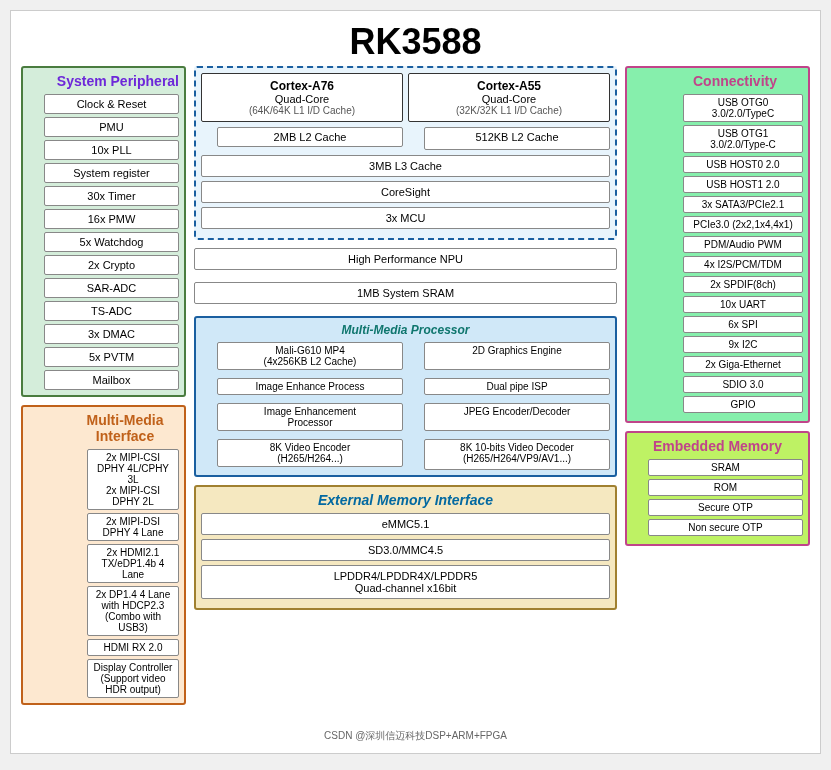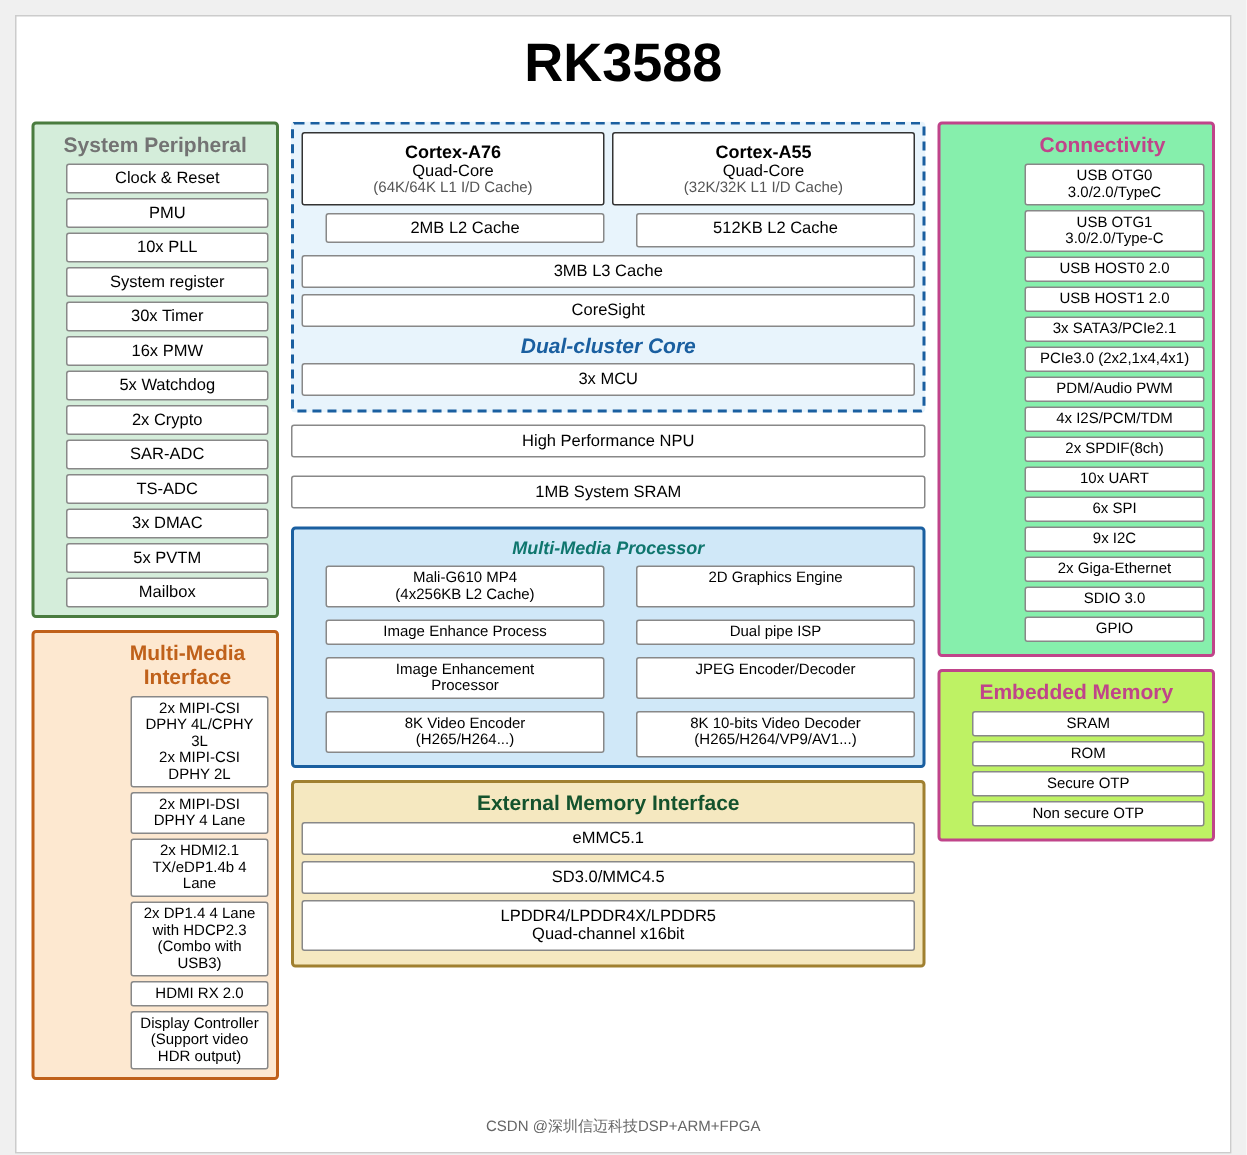--- a/index.html
+++ b/index.html
@@ -13,21 +13,21 @@
     .page {
       background: white;
       border: 1px solid #ccc;
       padding: 10px;
       position: relative;
     }
     .main-title {
       text-align: center;
       font-size: 36px;
       font-weight: bold;
-      margin-bottom: 18px;
+      margin-bottom: 3px;
       color: #000;
     }
     .layout {
       display: grid;
       grid-template-columns: 165px 1fr 185px;
       gap: 8px;
     }
     .left-col {
       display: flex;
       flex-direction: column;
@@ -53,21 +53,21 @@
       text-align: center;
       font-weight: bold;
       font-size: 13px;
       margin-bottom: 5px;
     }
     
     .sys-peripheral {
       border-color: #4a7c3f;
       background: #d4edda;
     }
-    .sys-peripheral .section-title { color: #737373; font-size: 14px; }
+    .sys-peripheral .section-title { color: #6d28d9; font-size: 14px; text-align: right; }
     
     .mm-interface {
       border-color: #c0611a;
       background: #fde8d0;
       padding-left: 48px;
     }
     .mm-interface .section-title { color: #c0611a; font-size: 14px; }
     
     .connectivity {
       border-color: #c0448a;
@@ -85,21 +85,21 @@
     .mm-processor {
       border-color: #1a5fa0;
       background: #d0e8f8;
     }
     .mm-processor .section-title { color: #0f766e; font-size: 12px; font-style: italic; text-align: center; }
     
     .ext-mem {
       border-color: #a08030;
       background: #f5e8c0;
     }
-    .ext-mem .section-title { color: #14532d; font-size: 14px; }
+    .ext-mem .section-title { color: #0369a1; font-size: 14px; font-style: italic; }
     
     .dual-cluster {
       border: 2px dashed #1a5fa0;
       background: #e8f4fc;
       padding: 5px;
       border-radius: 3px;
     }
     .dual-cluster-title {
       text-align: center;
       font-size: 14px;
@@ -238,21 +238,20 @@
             <div>Quad-Core</div>
             <div class="core-sub">(32K/32K L1 I/D Cache)</div>
           </div>
         </div>
         <div class="cache-row">
           <div class="box-item">2MB L2 Cache</div>
           <div class="box-item">512KB L2 Cache</div>
         </div>
         <div class="full-width-box">3MB L3 Cache</div>
         <div class="full-width-box">CoreSight</div>
-        <div class="dual-cluster-title">Dual-cluster Core</div>
         <div class="full-width-box">3x MCU</div>
       </div>
 
       <div class="full-width-box">High Performance NPU</div>
 
       <div class="full-width-box">1MB System SRAM</div>
 
       <div class="section mm-processor">
         <div class="section-title">Multi-Media Processor</div>
         <div class="mp-grid">

